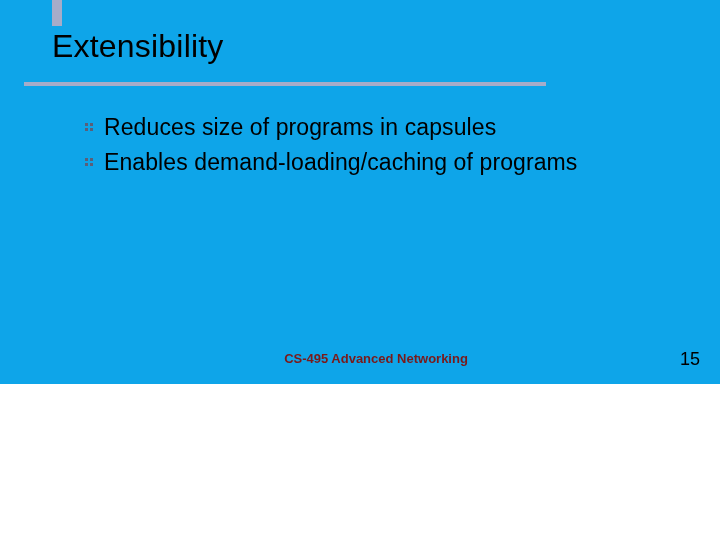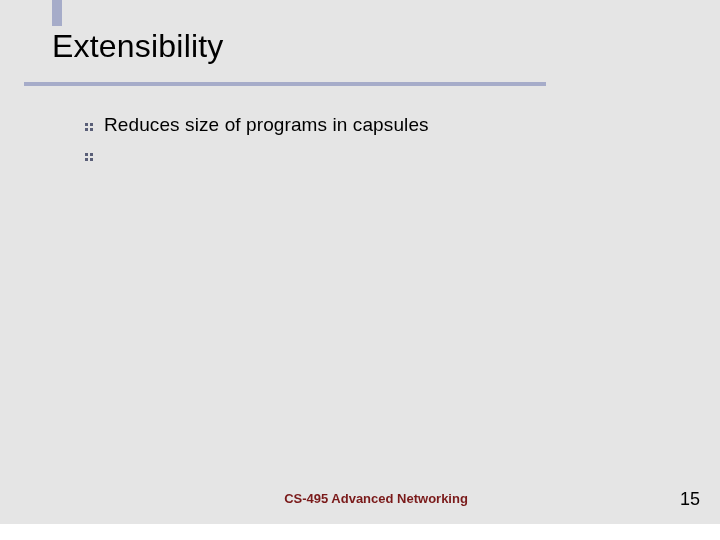--- a/index.html
+++ b/index.html
@@ -4,23 +4,23 @@
 <style>
   * { box-sizing: border-box; margin: 0; padding: 0; }
   html, body { width: 720px; height: 540px; overflow: hidden; }
   body {
     font-family: Arial, Helvetica, sans-serif;
     background: #ffffff;
     position: relative;
   }
   .slide {
     width: 720px;
-    height: 524px;
+    height: 384px;
     position: relative;
-    background: #e5e5e5;
+    background: #0ea5e9;
   }
   .top-bar {
     position: absolute;
     left: 52px;
     top: 0;
     width: 10px;
     height: 26px;
     background: #a6acc9;
   }
   .title {
@@ -63,21 +63,21 @@
     position: absolute;
     width: 3px;
     height: 3px;
     background: #5a5f78;
   }
   .bullet-icon .d1 { left: 0; top: 0; }
   .bullet-icon .d2 { left: 5px; top: 0; }
   .bullet-icon .d3 { left: 0; top: 5px; }
   .bullet-icon .d4 { left: 5px; top: 5px; }
   .bullet-text {
-    font-size: 19px;
+    font-size: 23px;
     color: #000;
     line-height: 1.28;
     letter-spacing: 0.1px;
   }
   .footer {
     position: absolute;
     left: 16px;
     bottom: 18px;
     width: 720px;
     text-align: center;
@@ -116,20 +116,21 @@
       <div class="bullet-text">Reduces size of programs in capsules</div>
     </div>
 
     <div class="bullet-row">
       <div class="bullet-icon">
         <span class="d1"></span>
           <span class="d2"></span>
           <span class="d3"></span>
           <span class="d4"></span>
       </div>
+      <div class="bullet-text">Enables demand-loading/caching of programs</div>
     </div>
 
   </div>
 
   <div class="footer">CS-495 Advanced Networking</div>
 
   <div class="pagenum">15</div>
 
 </div>
 

